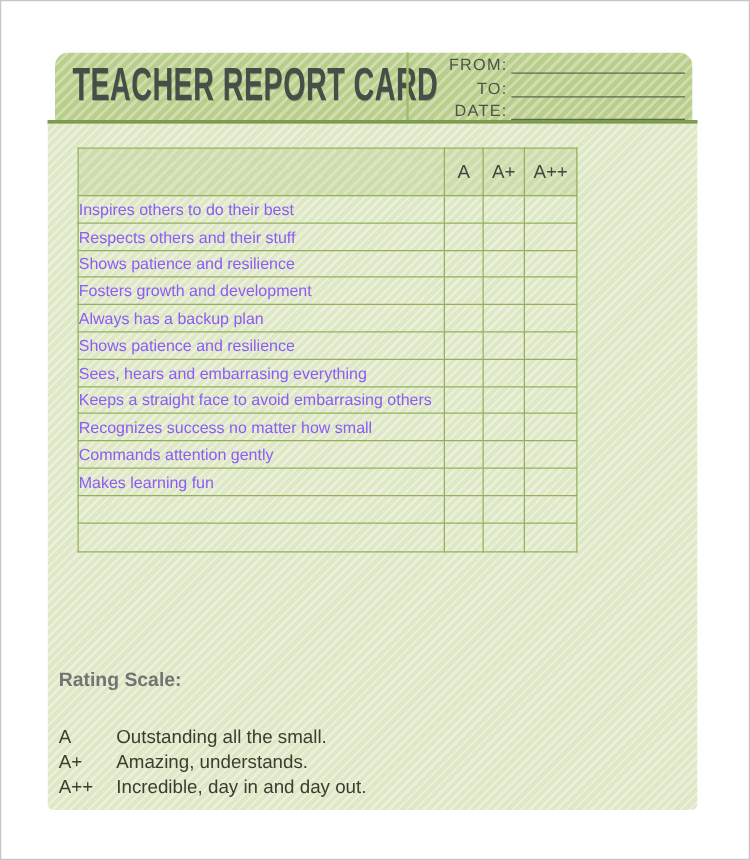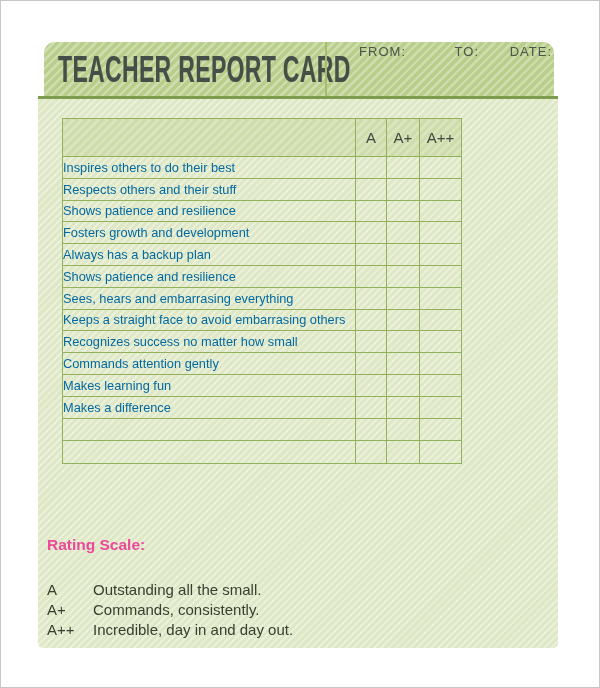--- a/index.html
+++ b/index.html
@@ -35,21 +35,21 @@
     font-weight:bold;font-size:29px;color:#454e47;letter-spacing:0.5px;
     white-space:nowrap;margin-left:14px;
     transform:scale(0.79,1.28);transform-origin:left center;
     text-shadow:0.5px 0.5px 0 rgba(60,70,60,0.35);
   }
   .band-divider{
     position:absolute;left:281px;top:0;width:2px;height:54px;background:#a3bd6e;
   }
   .fields{
     position:absolute;left:292px;right:6px;top:1px;height:53px;
-    display:flex;flex-direction:row;justify-content:space-between;
+    display:flex;flex-direction:column;justify-content:space-between;
   }
   .field-row{display:flex;align-items:flex-end;height:16px;}
   .field-label{
     width:70px;text-align:right;font-size:13px;letter-spacing:1px;color:#4b564a;
   }
   .field-line{flex:1;margin-left:3px;border-bottom:1.4px solid #5c6a50;height:14px;}
 
   
   table.grid{
     position:absolute;left:24px;top:76px;width:399px;
@@ -60,28 +60,28 @@
   }
   table.grid thead tr{height:38px;}
   table.grid thead th{
     background-color:#cedbaa;
     background-image:repeating-linear-gradient(135deg, rgba(255,255,255,0.28) 0 2.5px, rgba(255,255,255,0) 2.5px 6px);
     font-weight:normal;font-size:15px;color:#3e4940;text-align:center;
   }
   table.grid tbody tr{height:21.8px;}
   table.grid tbody tr.empty{height:22.6px;}
   td.label-cell{
-    font-size:12.8px;color:#0369a1;padding-left:9px;text-align:left;
+    font-size:12.8px;color:#8b5cf6;padding-left:9px;text-align:left;
     white-space:nowrap;overflow:hidden;
   }
   td.mark-cell{background:transparent;}
 
   
   .rating{position:absolute;left:9px;top:494px;width:460px;}
-  .rating-heading{font-weight:bold;font-size:15.5px;color:#ec4899;}
+  .rating-heading{font-weight:bold;font-size:15.5px;color:#737373;}
   .rating-list{margin-top:26px;}
   .rating-item{display:flex;font-size:15px;line-height:20px;color:#373f2f;}
   .rating-item .grade{width:46px;flex:none;}
 </style>
 </head>
 <body>
 
 <div class="frame"></div>
 
 <div class="card">
@@ -183,26 +183,20 @@
           <td class="mark-cell"></td>
           <td class="mark-cell"></td>
           <td class="mark-cell"></td>
         </tr>
         <tr>
           <td class="label-cell">Makes learning fun</td>
           <td class="mark-cell"></td>
           <td class="mark-cell"></td>
           <td class="mark-cell"></td>
         </tr>
-        <tr>
-          <td class="label-cell">Makes a difference</td>
-          <td class="mark-cell"></td>
-          <td class="mark-cell"></td>
-          <td class="mark-cell"></td>
-        </tr>
         <tr class="empty">
           <td class="label-cell"></td>
           <td class="mark-cell"></td>
           <td class="mark-cell"></td>
           <td class="mark-cell"></td>
         </tr>
         <tr class="empty">
           <td class="label-cell"></td>
           <td class="mark-cell"></td>
           <td class="mark-cell"></td>
@@ -213,21 +207,21 @@
 
   <div class="rating">
     <div class="rating-heading">Rating Scale:</div>
     <div class="rating-list">
         <div class="rating-item">
           <span class="grade">A</span>
           <span class="desc">Outstanding all the small.</span>
         </div>
         <div class="rating-item">
           <span class="grade">A+</span>
-          <span class="desc">Commands, consistently.</span>
+          <span class="desc">Amazing, understands.</span>
         </div>
         <div class="rating-item">
           <span class="grade">A++</span>
           <span class="desc">Incredible, day in and day out.</span>
         </div>
       </div>
   </div>
 
 </div>
 

